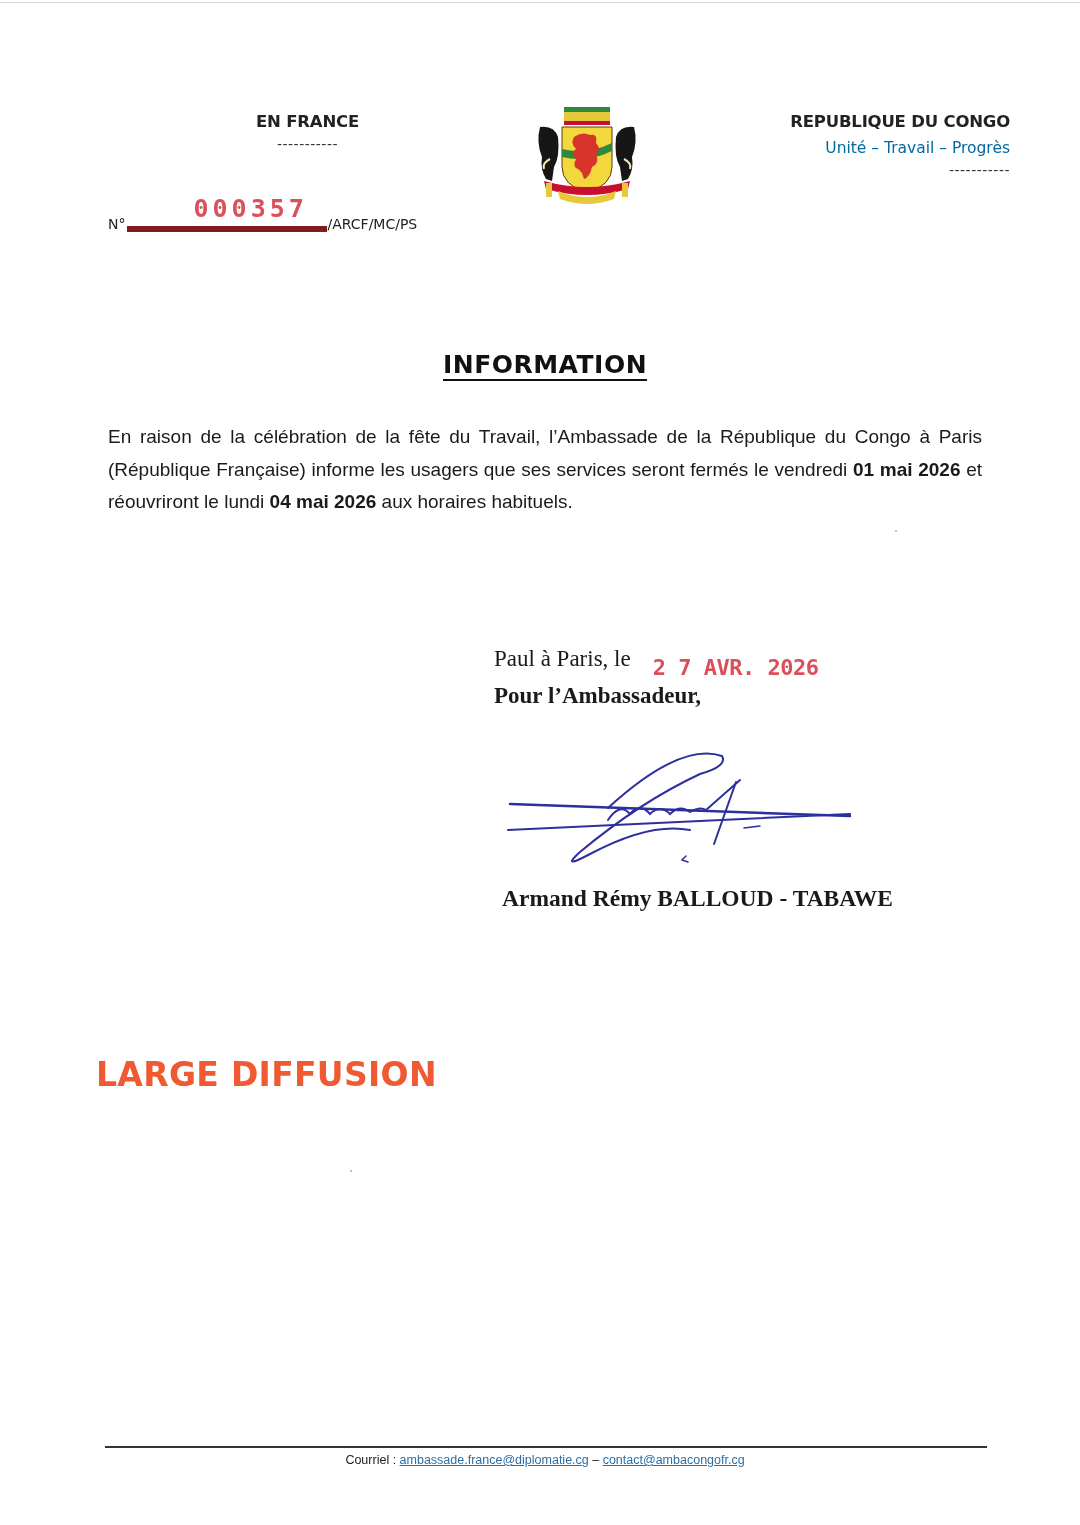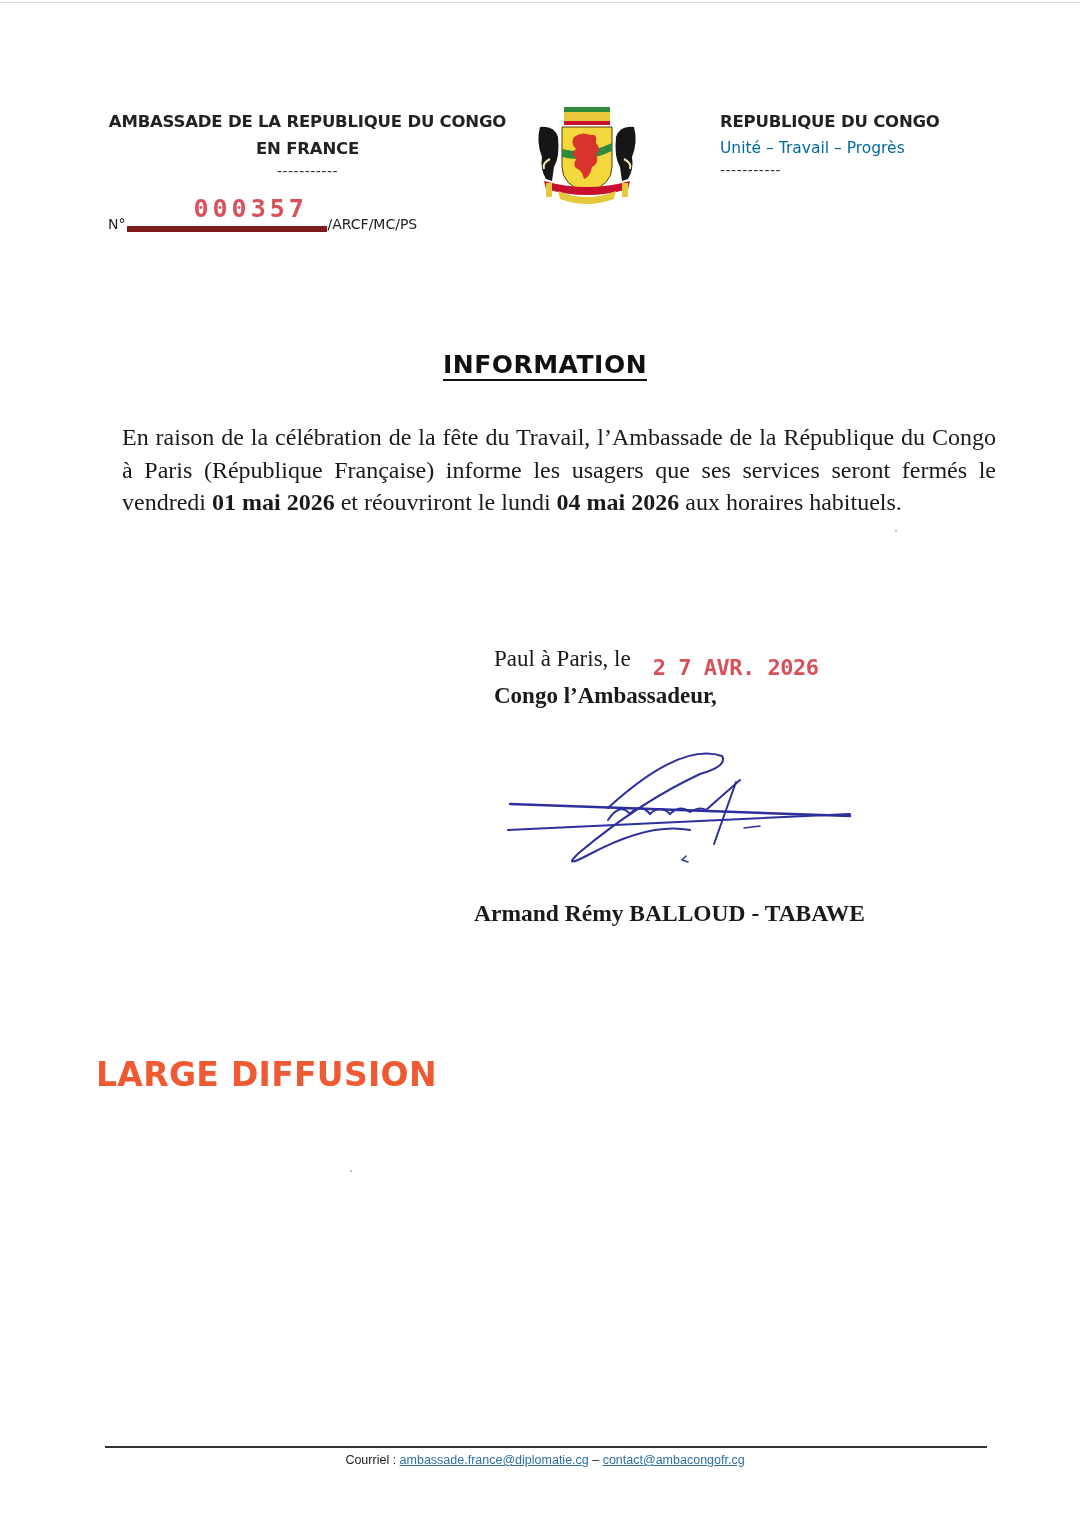--- a/index.html
+++ b/index.html
@@ -2,51 +2,50 @@
 <html><head>
 <meta charset="utf-8">
 <style>
   html, body { margin: 0; padding: 0; }
   body {
     width: 1080px; height: 1525px; background: #ffffff; position: relative; overflow: hidden;
     font-family: "Liberation Sans", sans-serif; color: #1a1a1a;
   }
   .topline { position: absolute; left: 0; top: 2px; width: 1080px; height: 1px; background: #d8d8d8; }
   .hdr-left { position: absolute; left: 100px; top: 108px; width: 415px; text-align: center; }
-  .hdr-right { position: absolute; left: 720px; top: 108px; width: 290px; text-align: left; }
+  .hdr-right { position: absolute; left: 720px; top: 108px; width: 290px; text-align: right; }
   .hdr-title { font-family: "DejaVu Sans", sans-serif; font-weight: bold; font-size: 16.5px; letter-spacing: -0.2px; line-height: 27px; color: #222; }
   .hdr-sub { font-family: "DejaVu Sans", sans-serif; font-size: 15.5px; line-height: 26px; color: #0369a1; }
   .dashes { font-family: "DejaVu Sans", sans-serif; font-size: 14px; line-height: 18px; color: #333; letter-spacing: 0.5px; }
   .ref { position: absolute; left: 108px; top: 196px; font-family: "DejaVu Sans", sans-serif; font-size: 14px; color: #222; display: flex; align-items: flex-end; }
   .ref-line { display: inline-block; width: 200px; border-bottom: 6px solid #7f1d1d; height: 30px; position: relative; margin-left: 2px; }
   .ref-num { position: absolute; left: 66px; bottom: 3px; font-family: "DejaVu Sans Mono", monospace; font-weight: bold; font-size: 25px; color: #d9505a; letter-spacing: 4px; }
   .emblem { position: absolute; left: 532px; top: 97px; width: 110px; height: 112px; }
   .heading { position: absolute; left: 0; width: 1090px; top: 350px; text-align: center; }
   .heading span { font-family: "DejaVu Sans", sans-serif; font-weight: bold; font-size: 25px; letter-spacing: 0.5px; border-bottom: 2.5px solid #111; padding-bottom: 0; color: #111; }
-  .body-text { position: absolute; left: 108px; top: 421px; width: 874px; font-family: Liberation Serif, serif; font-size: 24px; line-height: 32.5px; text-align: justify; color: #1a1a1a; margin-left: 14px; }
+  .body-text { position: absolute; left: 108px; top: 421px; width: 874px; font-family: Liberation Sans, sans-serif; font-size: 19px; line-height: 32.5px; text-align: justify; color: #1a1a1a; }
   .body-text b { font-weight: bold; }
   .sign { position: absolute; left: 494px; top: 640px; font-family: "Liberation Serif", serif; font-size: 23px; color: #1a1a1a; }
   .sign .line { height: 37px; line-height: 37px; }
   .sign .bold { font-weight: bold; font-size: 23px; }
   .stamp-date { font-family: "DejaVu Sans Mono", monospace; font-weight: bold; color: #d9505a; font-size: 22px; margin-left: 22px; position: relative; top: 9px; letter-spacing: -0.5px; }
   .signature { position: absolute; left: 500px; top: 752px; width: 360px; height: 120px; }
-  .signer { position: absolute; left: 474px; top: 885px; font-family: "Liberation Serif", serif; font-weight: bold; font-size: 23.5px; color: #1a1a1a; margin-top: 15px; }
+  .signer { position: absolute; left: 502px; top: 885px; font-family: "Liberation Serif", serif; font-weight: bold; font-size: 23.5px; color: #1a1a1a; }
   .diffusion { position: absolute; left: 96px; top: 1055px; font-family: "DejaVu Sans", sans-serif; font-weight: bold; font-size: 33px; color: #f05a33; letter-spacing: 0.3px; }
   .footer-rule { position: absolute; left: 105px; top: 1446px; width: 882px; height: 1.5px; background: #333; }
   .footer { position: absolute; left: 100px; top: 1451px; width: 890px; text-align: center; font-family: "Liberation Sans", sans-serif; font-size: 12.5px; line-height: 18px; color: #222; }
   .footer a { color: #2d6fa5; text-decoration: underline; }
   .speck { position: absolute; width: 2px; height: 2px; background: #aaa; border-radius: 1px; }
 </style>
 </head>
 <body>
 
 <div class="topline"></div>
 
 <div class="hdr-left">
-  <div class="hdr-title">AMBASSADE DE LA REPUBLIQUE DU CONGO</div>
   <div class="hdr-title">EN FRANCE</div>
   <div class="dashes">-----------</div>
 </div>
 
 <div class="emblem">
   <svg width="110" height="112" viewBox="0 0 110 112">
 
     <path d="M8 30 Q4 45 10 60 Q8 72 14 82 L20 84 L22 70 Q28 60 26 40 Q22 28 8 30 Z" fill="#161616"></path>
     <path d="M102 30 Q106 45 100 60 Q102 72 96 82 L90 84 L88 70 Q82 60 84 40 Q88 28 102 30 Z" fill="#161616"></path>
 
@@ -85,21 +84,21 @@
 </div>
 
 <div class="heading">
   <span>INFORMATION</span>
 </div>
 
 <div class="body-text"><span>En raison de la célébration de la fête du Travail, l’Ambassade de la République du Congo à Paris (République Française) informe les usagers que ses services seront fermés le vendredi </span><b>01 mai 2026</b><span> et réouvriront le lundi </span><b>04 mai 2026</b><span> aux horaires habituels.</span></div>
 
 <div class="sign">
   <div class="line"><span>Paul à Paris, le</span><span class="stamp-date">2 7 AVR. 2026</span></div>
-  <div class="line bold">Congo l’Ambassadeur,</div>
+  <div class="line bold">Pour l’Ambassadeur,</div>
 </div>
 
 <div class="signature">
   <svg width="360" height="120" viewBox="0 0 360 120" fill="none" stroke="#2c2f9c" stroke-linecap="round">
     <path d="M10 52 L350 64" stroke-width="2.5"></path>
     <path d="M8 78 Q180 70 350 62" stroke-width="2"></path>
     <path d="M108 56 Q180 -10 222 4 Q228 14 200 22 Q140 50 80 100 Q60 118 90 102 Q150 70 190 78" stroke-width="2"></path>
     <path d="M108 68 Q120 50 130 62 Q140 50 150 62 Q160 52 170 62 Q180 52 190 60 Q200 54 206 58 L240 28" stroke-width="2"></path>
     <path d="M236 30 L214 92" stroke-width="2"></path>
     <path d="M244 76 L260 74" stroke-width="1.5"></path>

